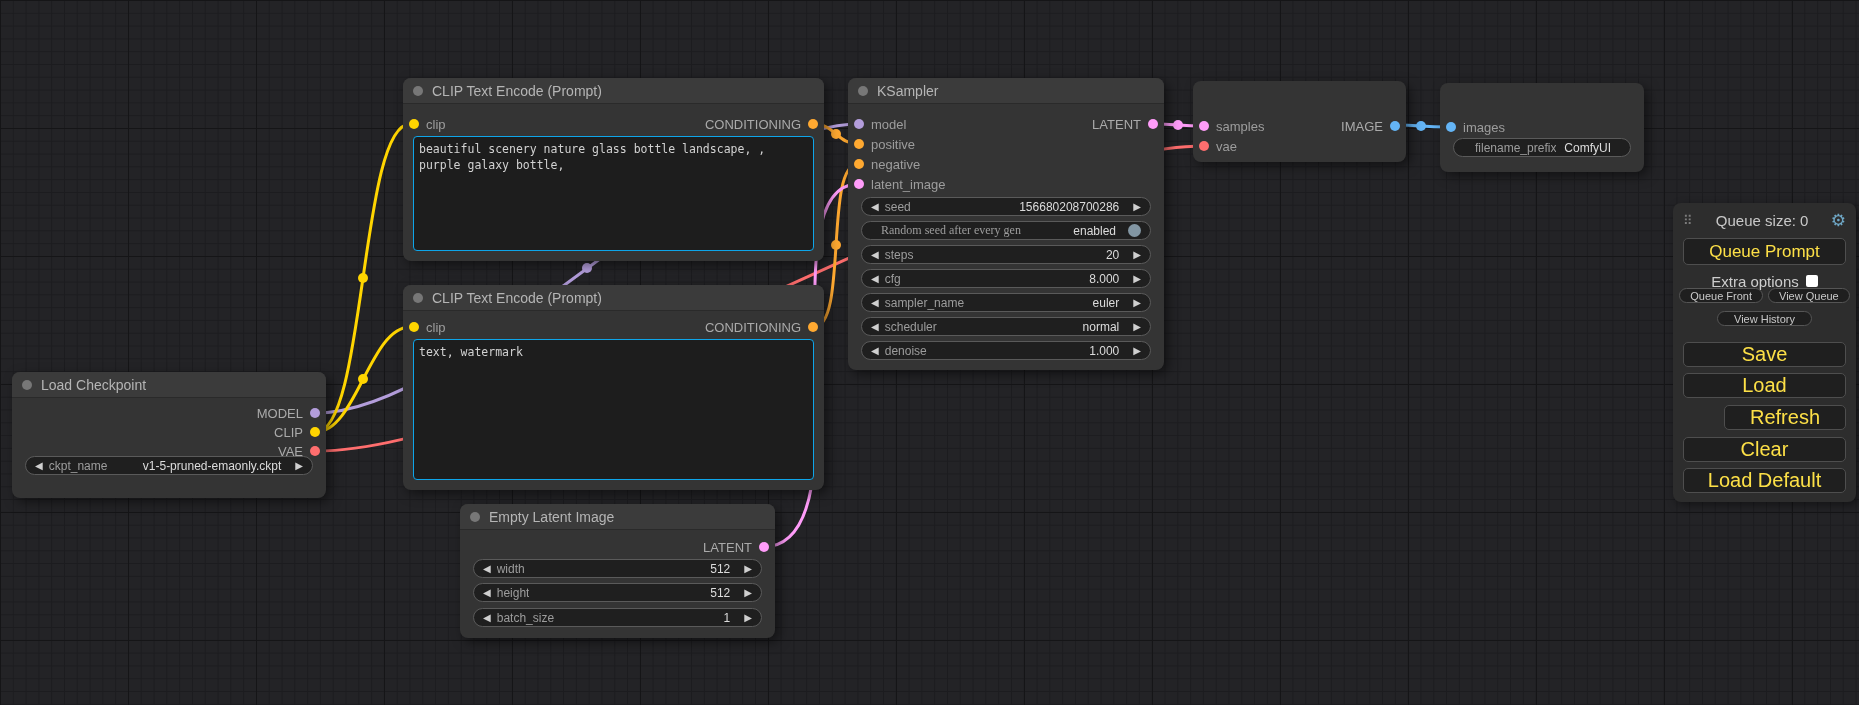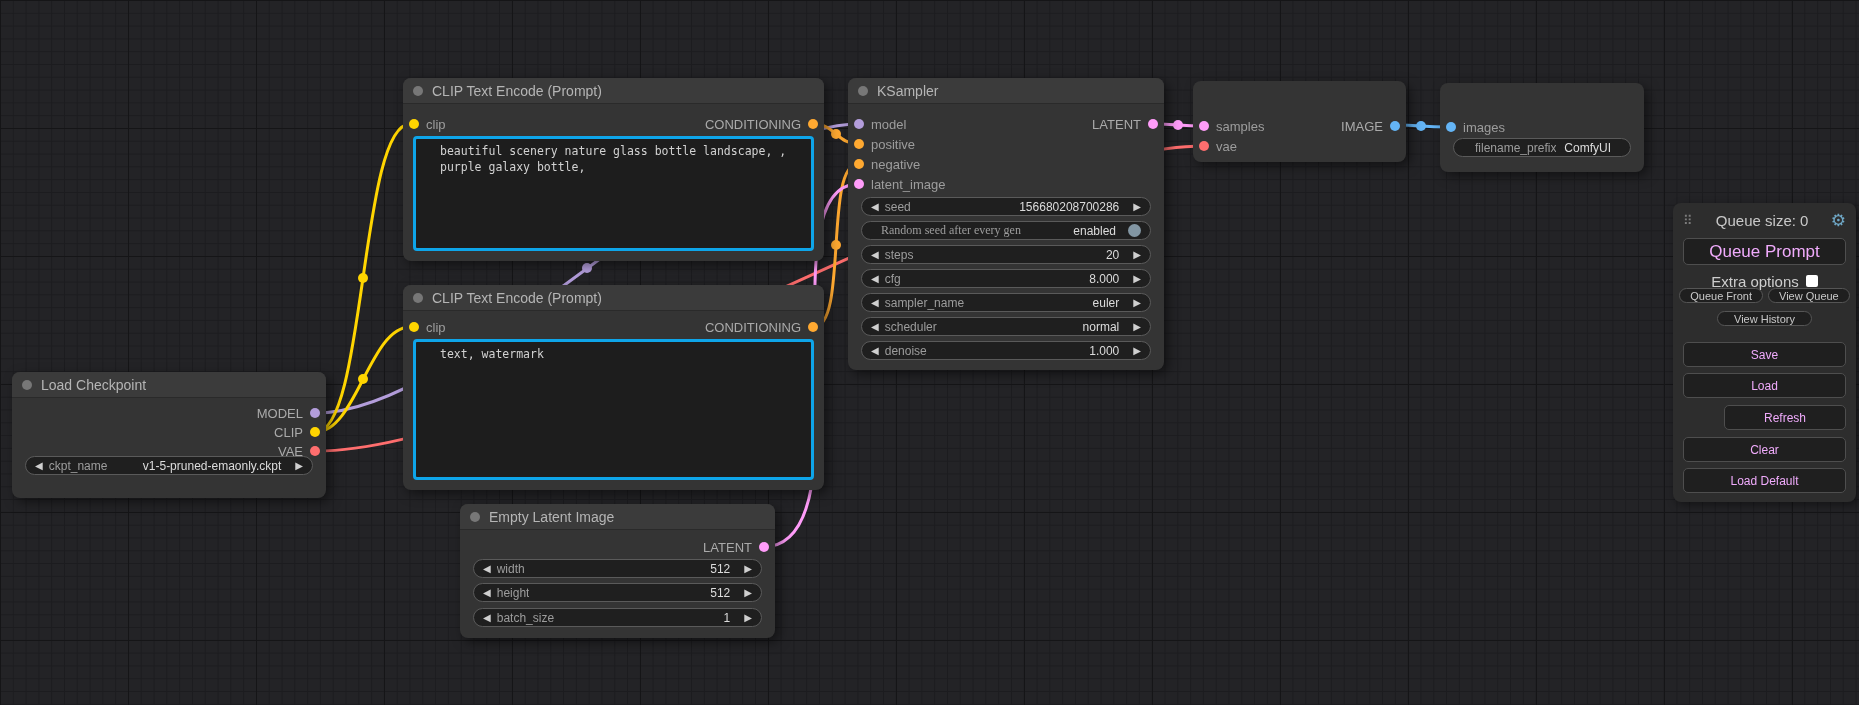--- a/index.html
+++ b/index.html
@@ -58,59 +58,59 @@
     font-size:12px; color:#9d9d9d; white-space:nowrap;
   }
   .pill .arrow { color:#cfcfcf; font-size:10px; line-height:1; cursor:pointer; }
   .pill .pname { overflow:hidden; }
   .pill .pval  { margin-left:auto; color:#dcdcdc; }
   .pill .arrow.r { margin-left:8px; }
   .toggle-dot { width:13px; height:13px; border-radius:50%; background:#8296a3; margin-left:6px; flex:0 0 auto; }
 
   .prompt-box {
     position:absolute; left:10px; right:10px; bottom:10px; top:58px;
-    background:#1d1d1d; border-radius:4px; border:3px solid #0ea5e9;
-    padding:5px 24px;
+    background:#1d1d1d; border-radius:4px; border:1px solid #0ea5e9;
+    padding:5px 5px;
     font-family:"DejaVu Sans Mono", monospace; font-size:11.5px; line-height:1.35;
     color:#d2d2d2; white-space:pre-wrap; overflow:hidden;
   }
 
   .panel {
     position:absolute; z-index:3; left:1673px; top:203px; width:183px; height:299px;
     background:#2d2d2d; border-radius:8px; box-shadow:3px 3px 10px rgba(0,0,0,.45);
   }
   .panel-header {
     position:absolute; top:7px; left:0; right:0; height:20px;
     display:flex; align-items:center; padding:0 10px;
   }
   .drag-handle { color:#7c7c7c; font-size:13px; letter-spacing:1px; cursor:grab; }
   .queue-size { flex:1; text-align:center; color:#c9c9c9; font-size:15px; }
   .gear { color:#6fa8c7; font-size:17px; cursor:pointer; line-height:1; }
   .btn {
     position:absolute; left:10px; right:10px;
     background:#1f1f1f; border:1px solid #4e4e4e; border-radius:5px;
-    color:#f0abfc; display:flex; align-items:center; justify-content:center;
+    color:#fde047; display:flex; align-items:center; justify-content:center;
     cursor:pointer;
   }
   .btn-queue { top:35px; height:27px; font-size:17px; }
   .extra-row {
     position:absolute; top:69px; left:0; right:0; height:18px;
     display:flex; align-items:center; justify-content:center; gap:7px;
     color:#cdcdcd; font-size:15px;
   }
   .checkbox { width:12px; height:12px; background:#fff; border-radius:2px; cursor:pointer; }
   .mini-row { position:absolute; top:85px; left:8px; right:8px; display:flex; gap:5px; justify-content:center; }
   .mini-btn {
     background:#1f1f1f; border:1px solid #555; border-radius:8px;
     color:#c9c9c9; font-size:11px; height:15px; padding:0 10px;
     display:flex; align-items:center; cursor:pointer; white-space:nowrap; flex:1; justify-content:center;
   }
   .mini-row2 { position:absolute; top:108px; left:0; right:0; display:flex; justify-content:center; }
   .mini-row2 .mini-btn { flex:0 0 auto; }
-  .btn-stack { font-size:12px; height:25px; }
+  .btn-stack { font-size:20px; height:25px; }
 </style>
 </head>
 <body>
 
 <div class="canvas">
 
   <svg class="wires" width="1859" height="705">
     <path class="w-model" d="M316,413 C466,413 708,124 858,124"></path>
     <path class="w-vae" d="M316,451 C538,451 982,146 1204,146"></path>
     <path class="w-clip" d="M316,432 C366,432 360,124 410,124"></path>

